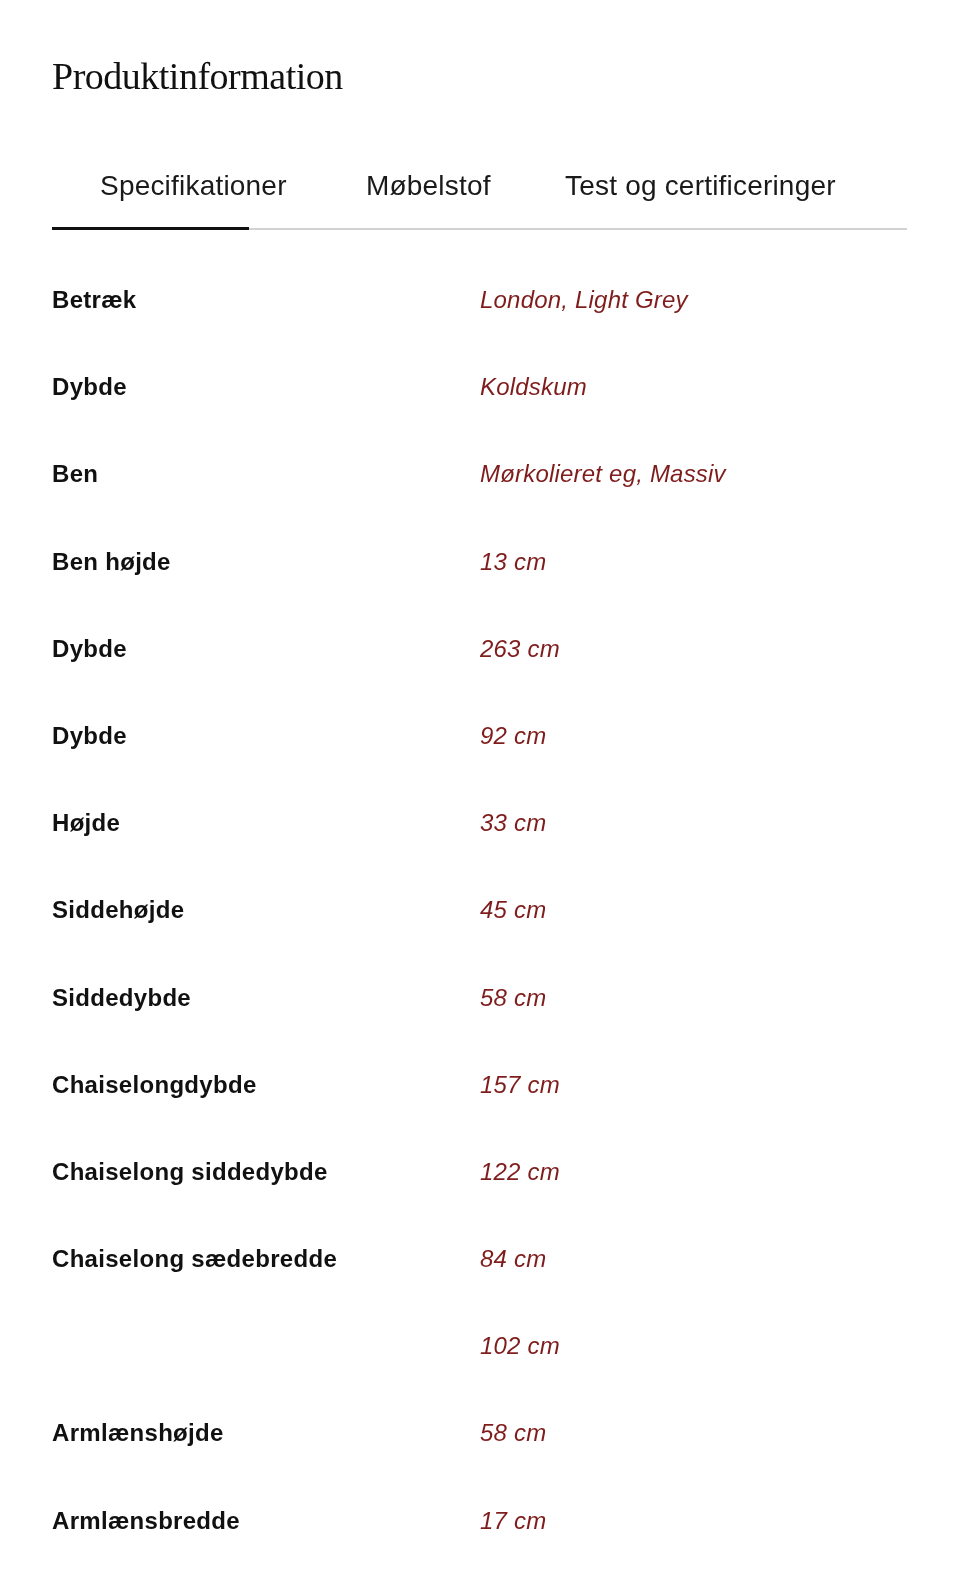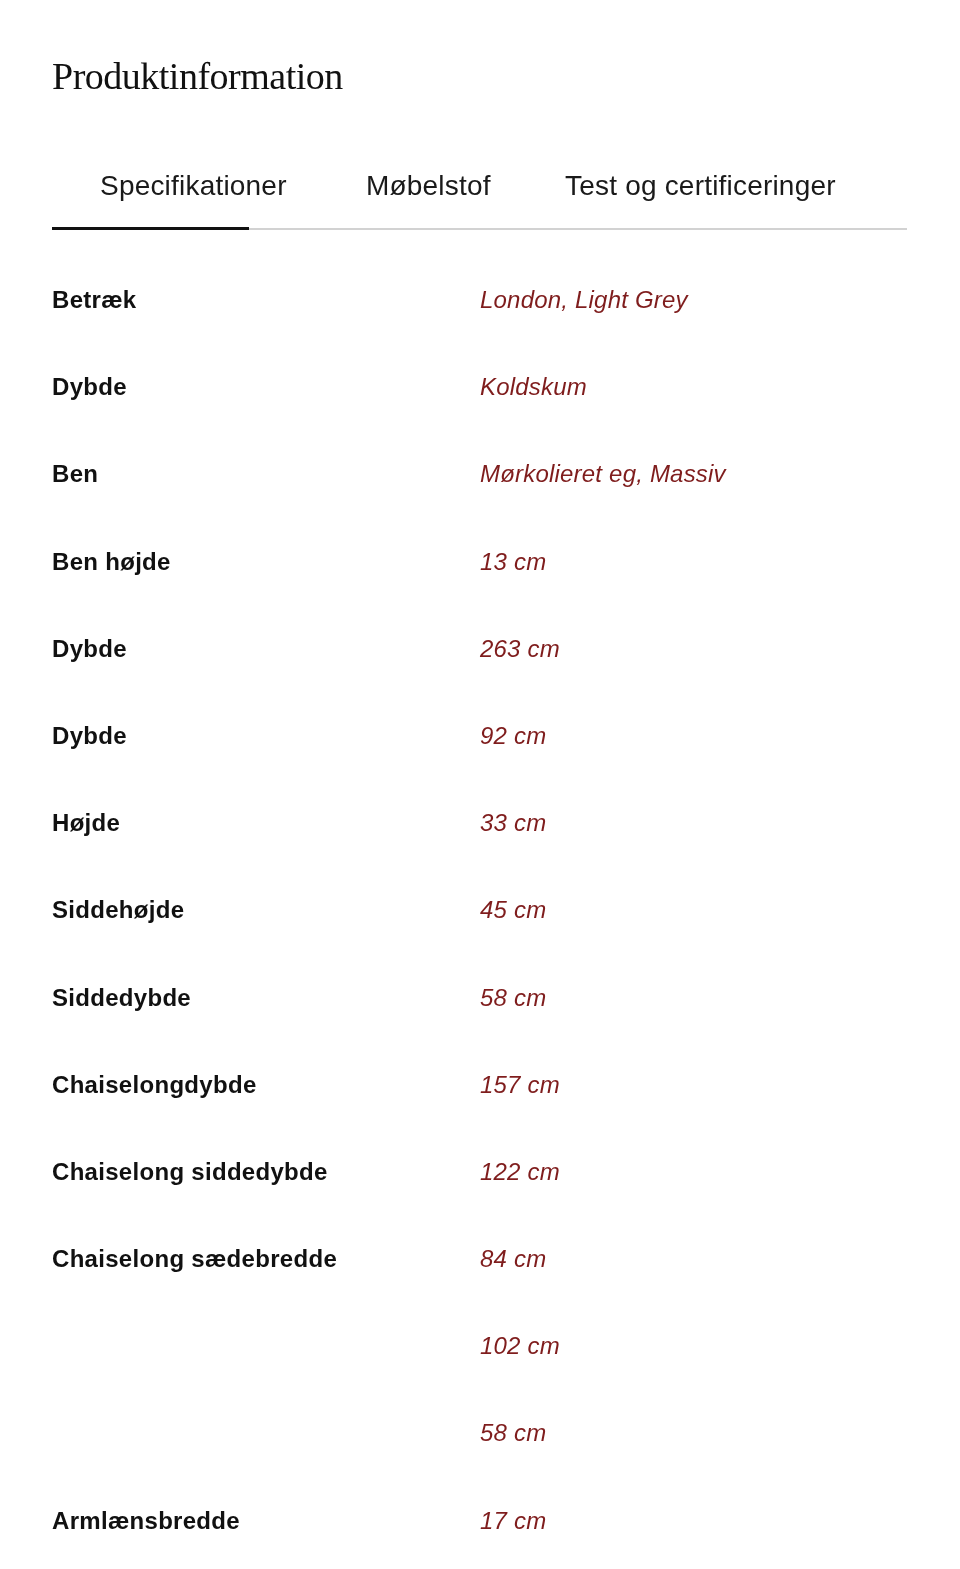--- a/index.html
+++ b/index.html
@@ -73,19 +73,20 @@
       <span class="value">122 cm</span>
     </div>
   <div class="row">
       <span class="label">Chaiselong sædebredde</span>
       <span class="value">84 cm</span>
     </div>
   <div class="row">
       <span class="value">102 cm</span>
     </div>
   <div class="row">
+      <span class="label">Armlænshøjde</span>
       <span class="value">58 cm</span>
     </div>
   <div class="row">
       <span class="label">Armlænsbredde</span>
       <span class="value">17 cm</span>
     </div>
 </div>
 
 </body></html>

